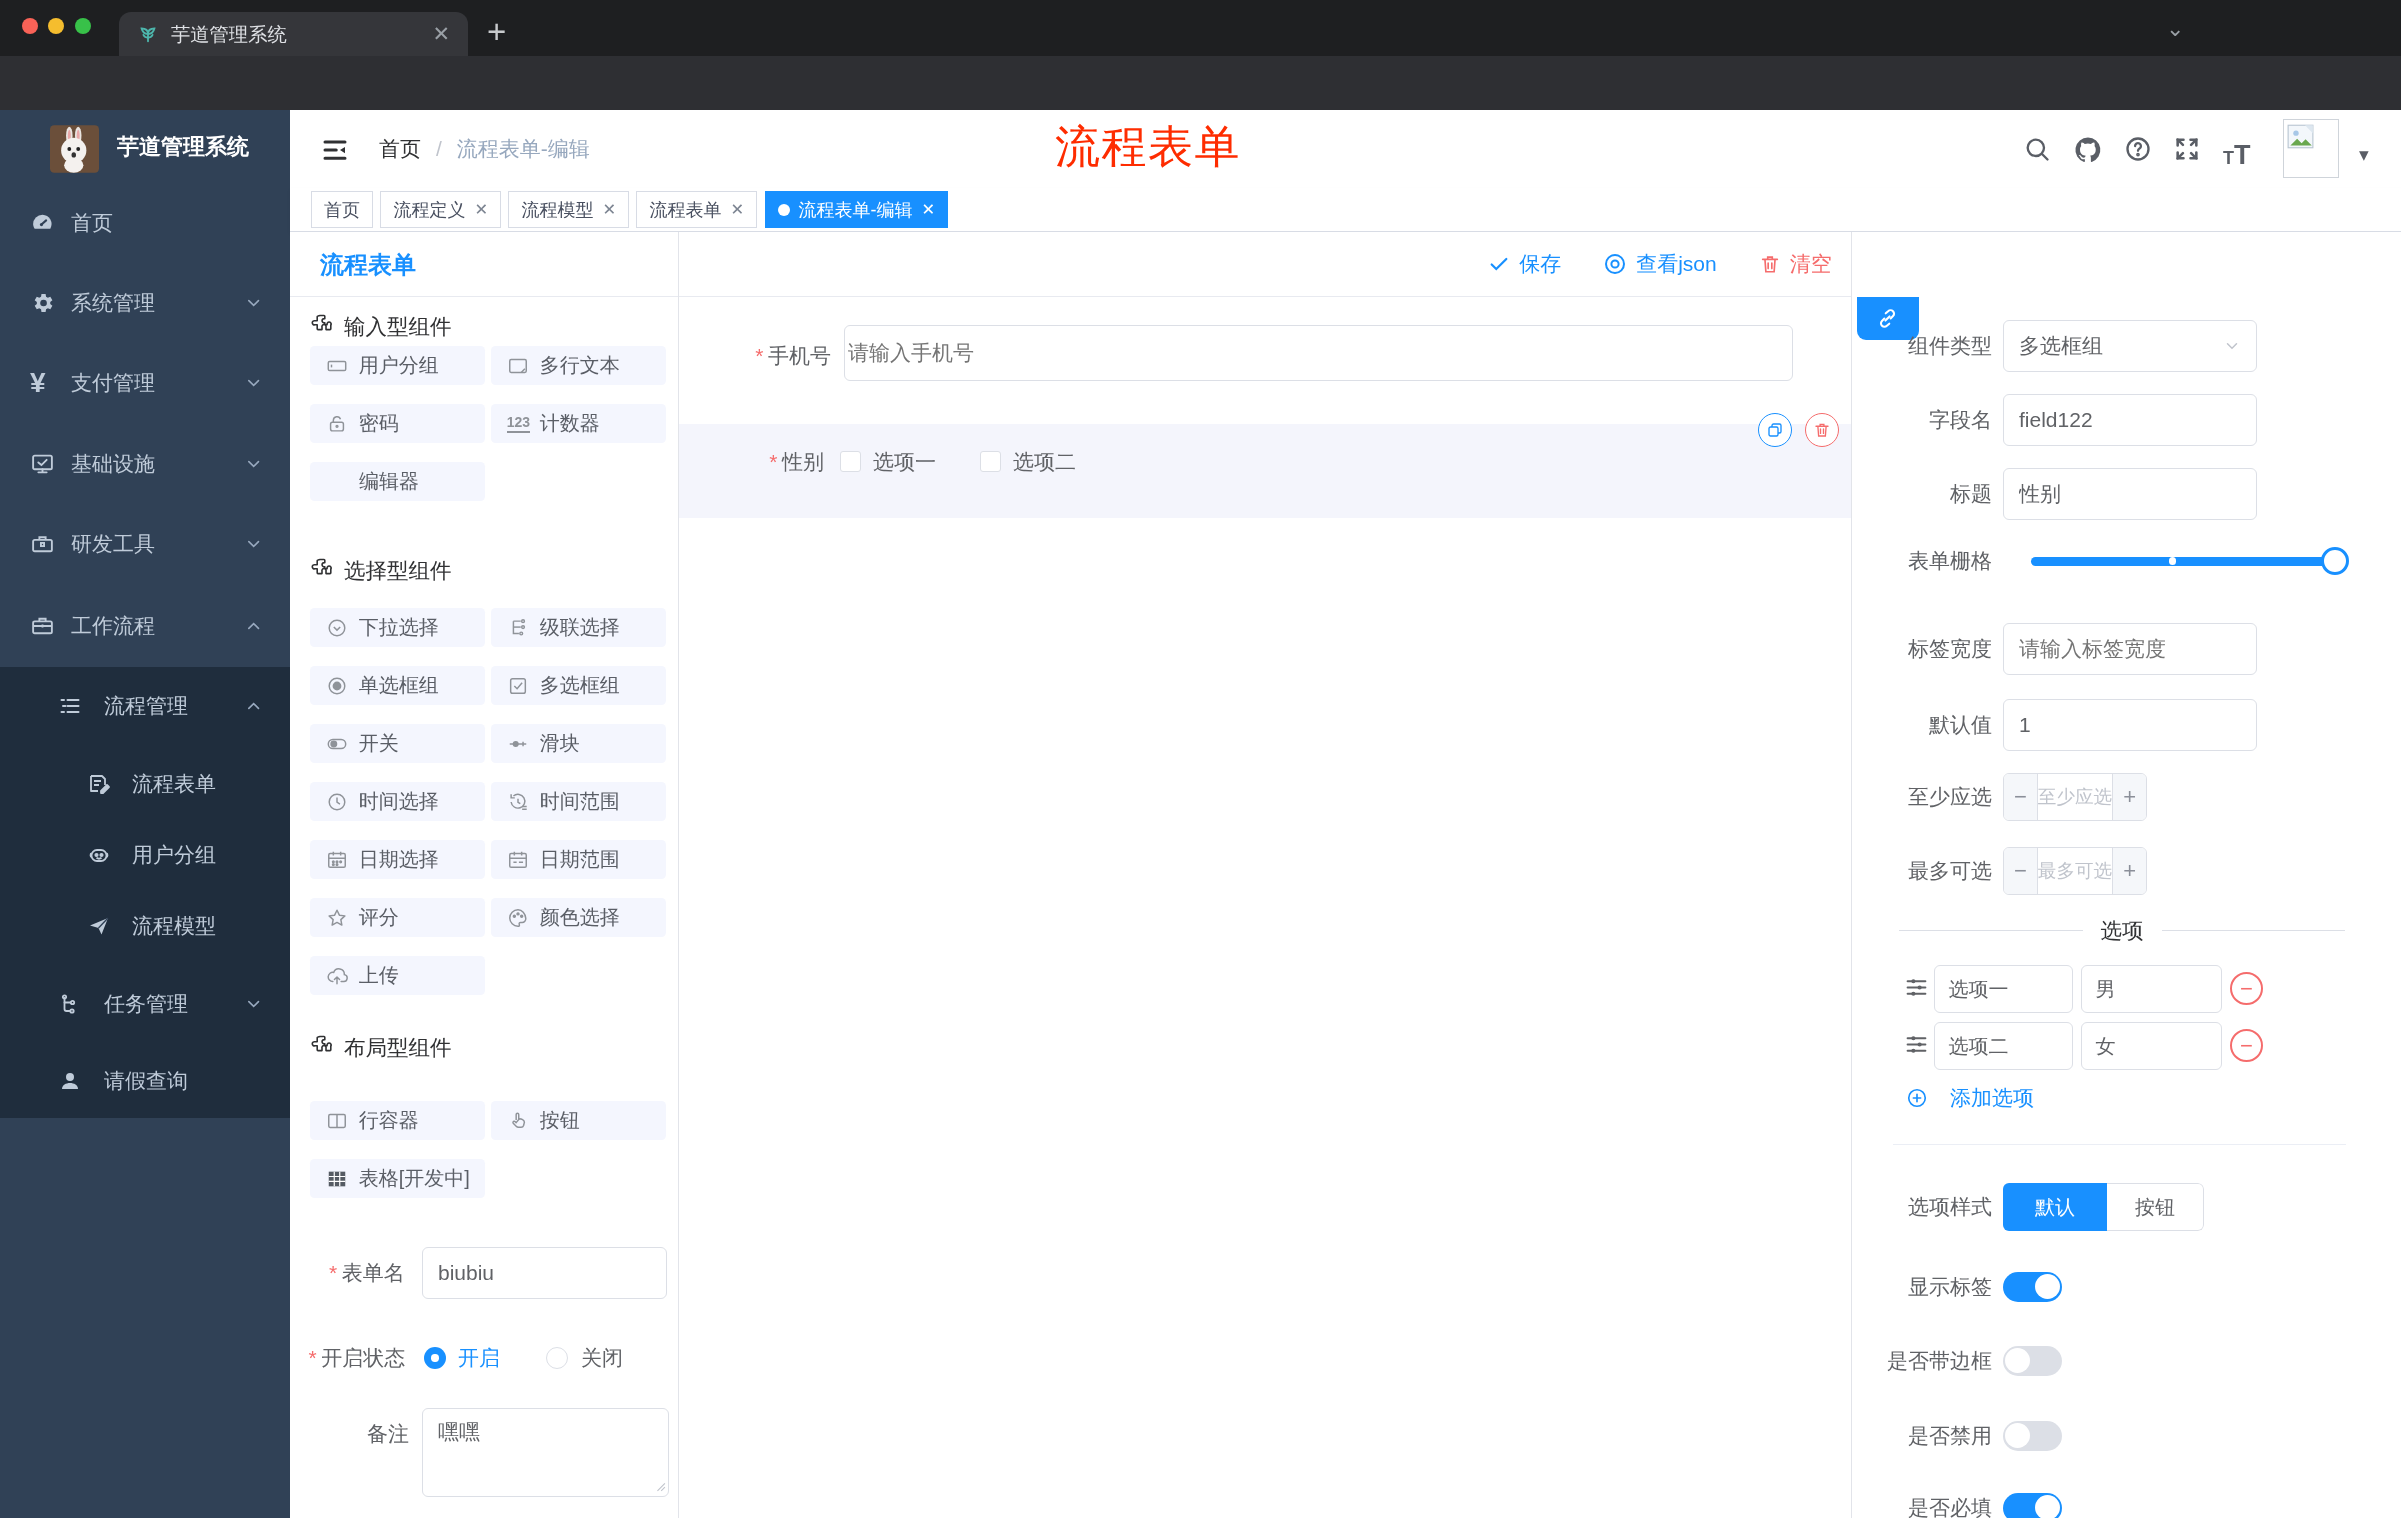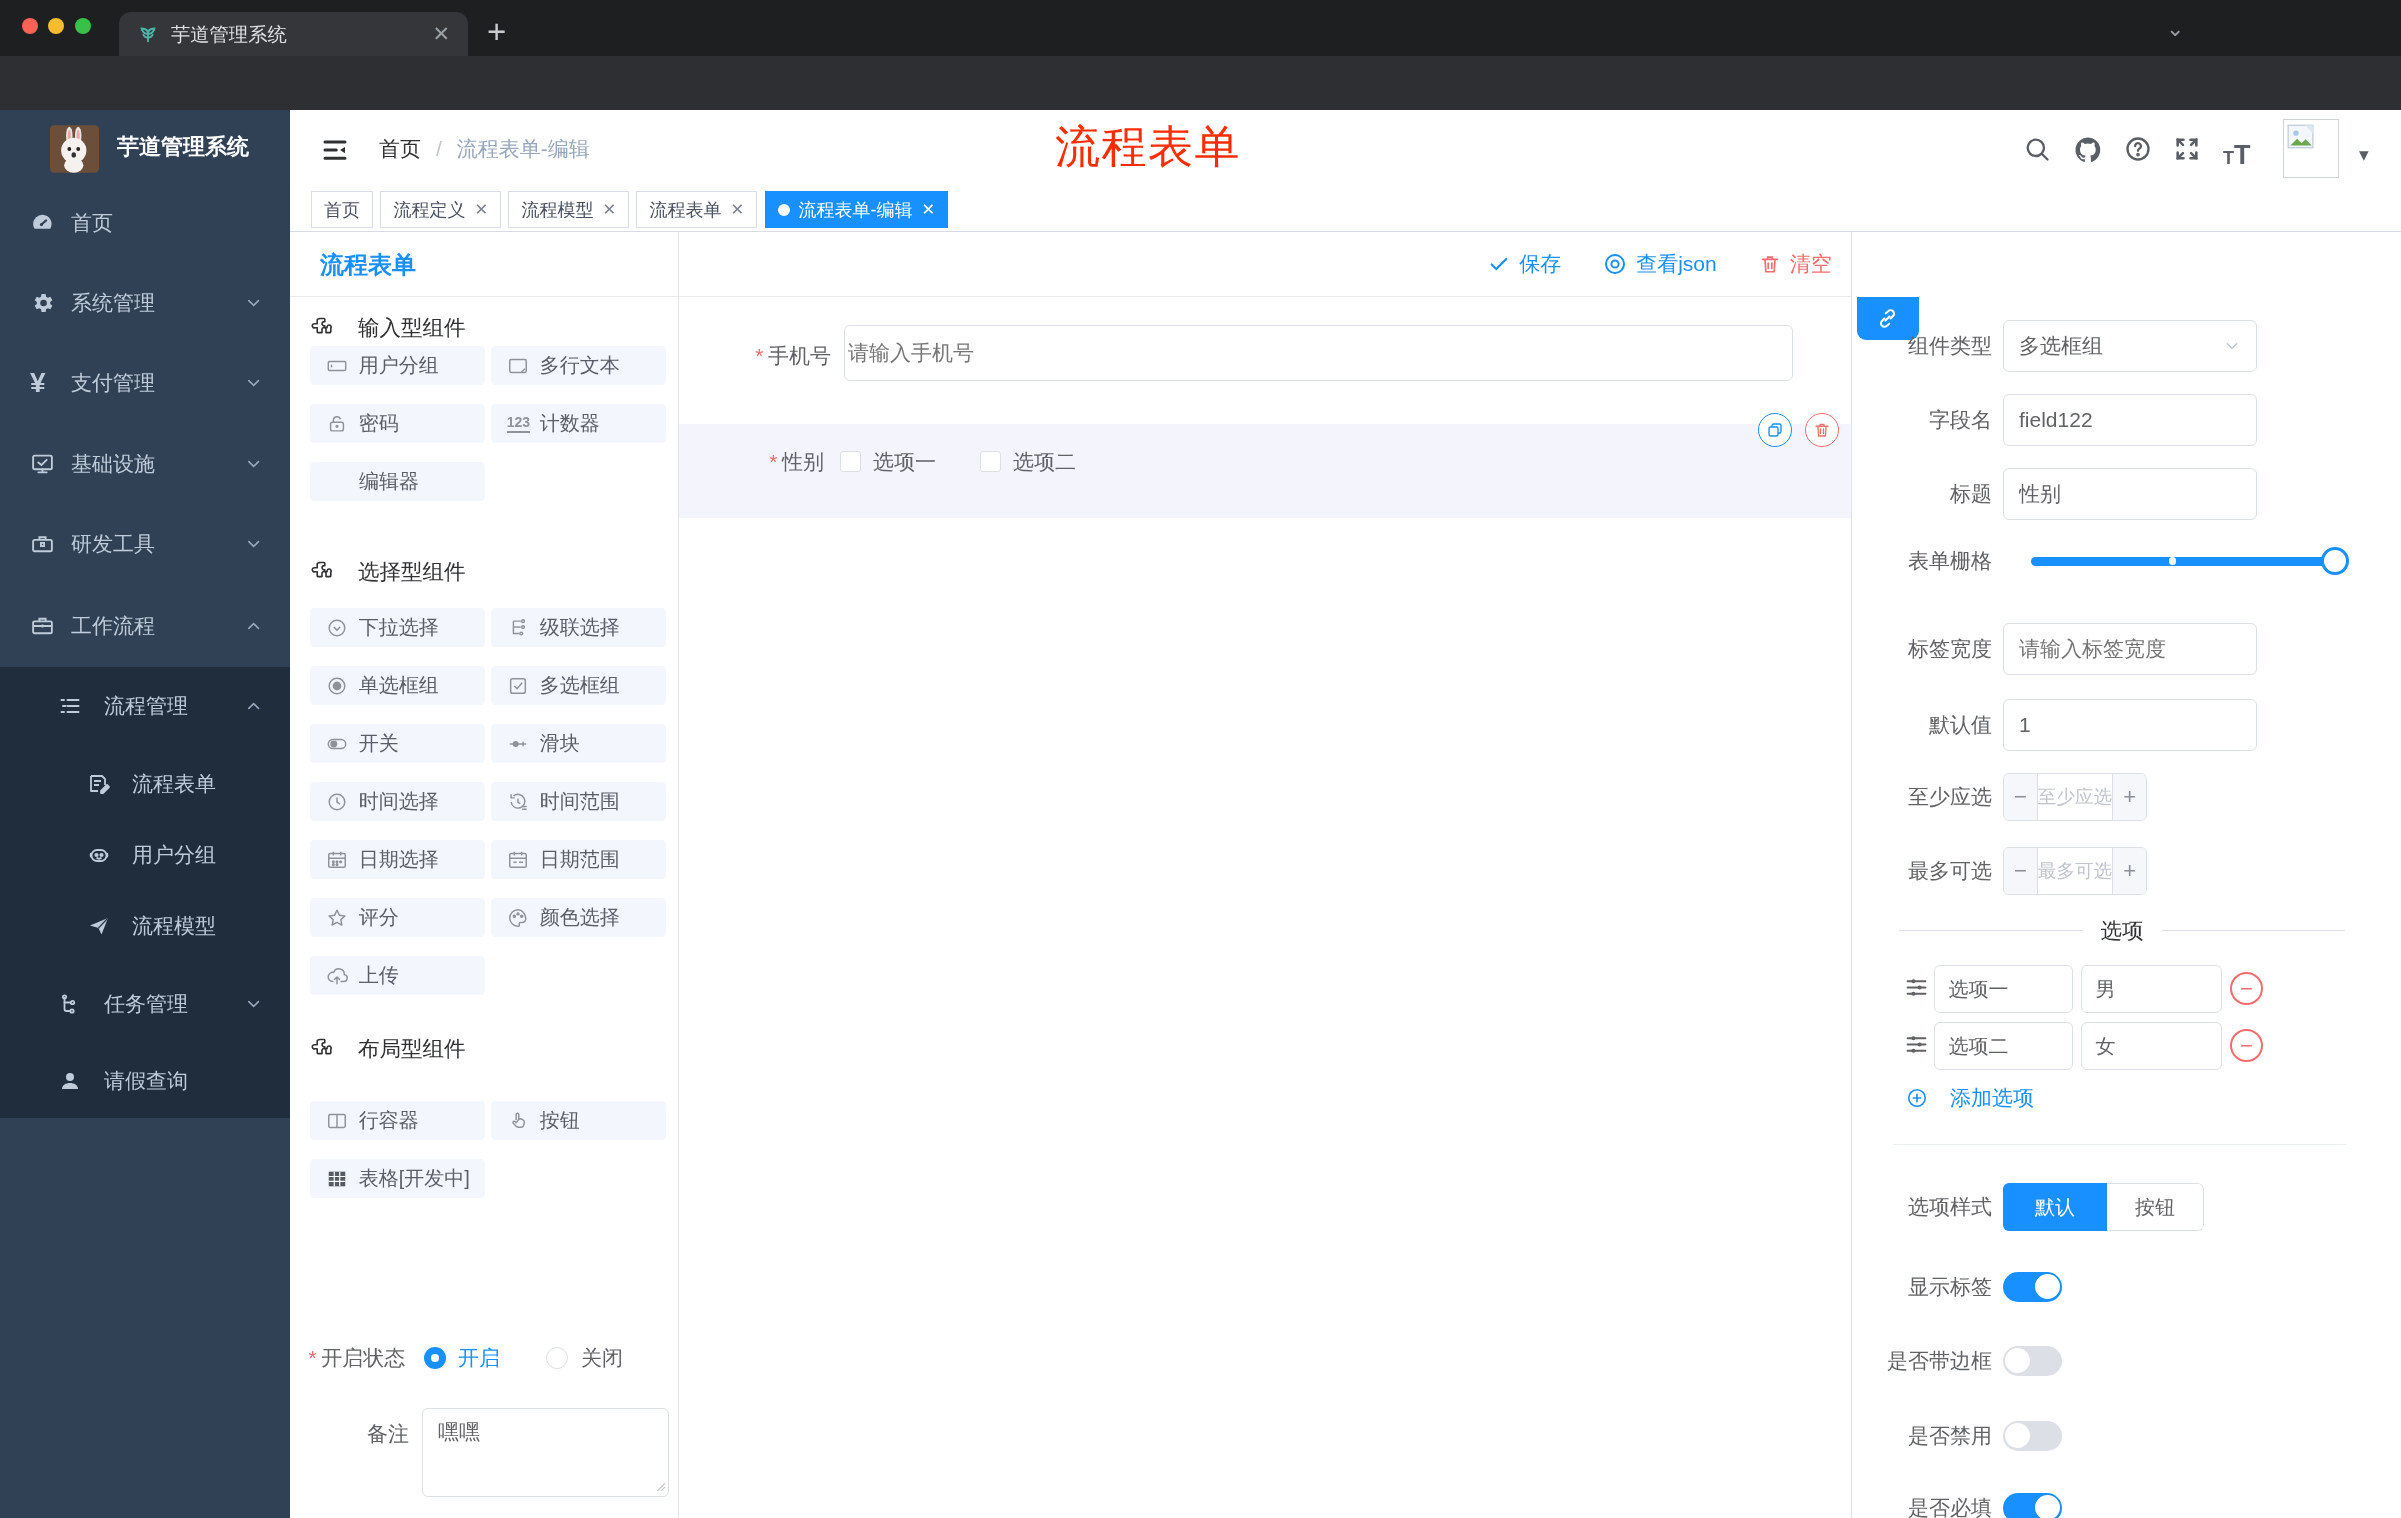--- a/index.html
+++ b/index.html
@@ -58,21 +58,21 @@
   .tag .x{font-size:16.3px;color:#7d8592}
   .tag.active{background:#1890ff;border-color:#1890ff;color:#fff}
   .tag.active .x{color:#fff}
   .tag .dot{width:12px;height:12px;border-radius:50%;background:#fff}
 
   #content{position:absolute;left:0;top:122px;width:100%;height:1287px;background:#fff}
 
   
   #palette{position:absolute;left:0;top:0;width:389px;height:100%;border-right:0.7px solid #e2e4ea;overflow:hidden}
   #palette .ptitle{position:absolute;left:0;top:0;width:100%;height:65px;border-bottom:0.7px solid #e8eaf0;line-height:65px;padding-left:30px;color:#1890ff;font-size:24px;font-weight:bold}
-  .sec-h{position:absolute;left:20px;height:30px;display:flex;align-items:center;gap:24px;font-size:21.5px;color:#303133}
+  .sec-h{position:absolute;left:20px;height:30px;display:flex;align-items:flex-start;gap:10px;font-size:21.5px;color:#303133}
   .chip-row{position:absolute;left:20px;width:369px;display:flex;gap:6px}
   .chip{width:175px;height:39px;background:#f4f6fe;border-radius:4.5px;display:flex;align-items:center;padding-left:16.3px;gap:10.4px;font-size:20px;color:#5a5e66;cursor:grab}
   .chip .ci{width:22px;display:flex;justify-content:center;color:#8f9399}
   .chip.noicon{padding-left:49px}
   .c123{font-size:14px;font-weight:bold;color:#8f9399;border-bottom:2.2px solid #8f9399;line-height:16.3px}
   .pform-row{position:absolute;left:0;width:389px}
   .pform-row .lbl{position:absolute;font-size:21px;color:#606266}
   .req{color:#f56c6c;margin-right:4.5px}
   .pinput{position:absolute;left:132px;width:245px;height:52px;border:0.7px solid #dcdfe6;border-radius:6px;font-size:21px;color:#606266;padding:0 15px;background:#fff;font-family:inherit}
   .ptextarea{position:absolute;left:132px;width:247px;height:89px;border:0.7px solid #dcdfe6;border-radius:6px;font-size:21px;color:#606266;padding:9px 15px;resize:none;background:#fff;font-family:inherit}
@@ -714,20 +714,24 @@
               <span class="ci">
                 <svg width="22" height="22" viewBox="0 0 24 24">
                   <rect x="3" y="4" width="18" height="16" fill="#555b63"></rect>
                   <path d="M3 9.3h18M3 14.6h18M9 4v16M15 4v16" stroke="#fff" stroke-width="1.3"></path>
                 </svg>
               </span>
               <span>表格[开发中]</span>
             </div>
         </div>
 
+        <div class="pform-row" style="top:1015px;height:52px">
+          <span class="lbl" style="left:39px;line-height:52px"><span class="req">*</span><span>表单名</span></span>
+          <input class="pinput" readonly="" value="biubiu" style="">
+        </div>
         <div class="pform-row" style="top:1100px;height:52px">
           <span class="lbl" style="left:18.6px;line-height:52px"><span class="req">*</span><span>开启状态</span></span>
           <span style="position:absolute;left:134px;top:15px" class="radio on"></span>
           <span style="position:absolute;left:168px;line-height:52px;font-size:21px;color:#1890ff">开启</span>
           <span style="position:absolute;left:256px;top:15px" class="radio off"></span>
           <span style="position:absolute;left:291px;line-height:52px;font-size:21px;color:#606266">关闭</span>
         </div>
         <div class="pform-row" style="top:1176px;height:89px">
           <span class="lbl" style="left:77px;line-height:52px">备注</span>
           <textarea class="ptextarea" readonly="" style="">嘿嘿</textarea>

